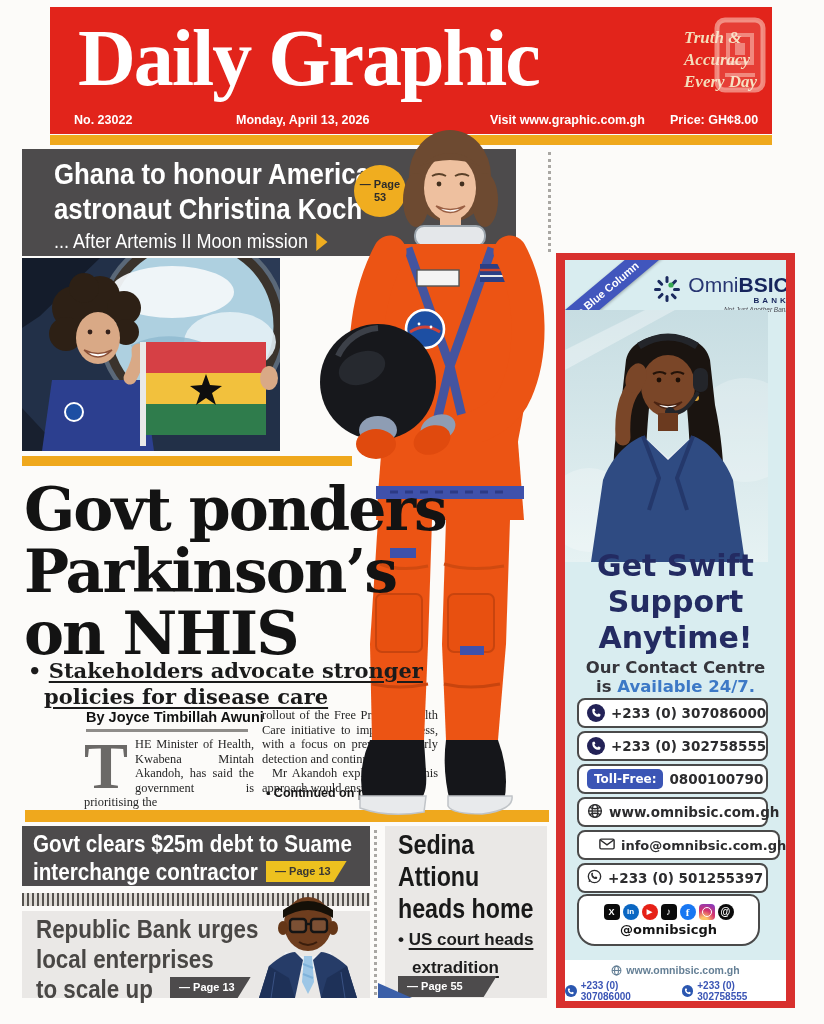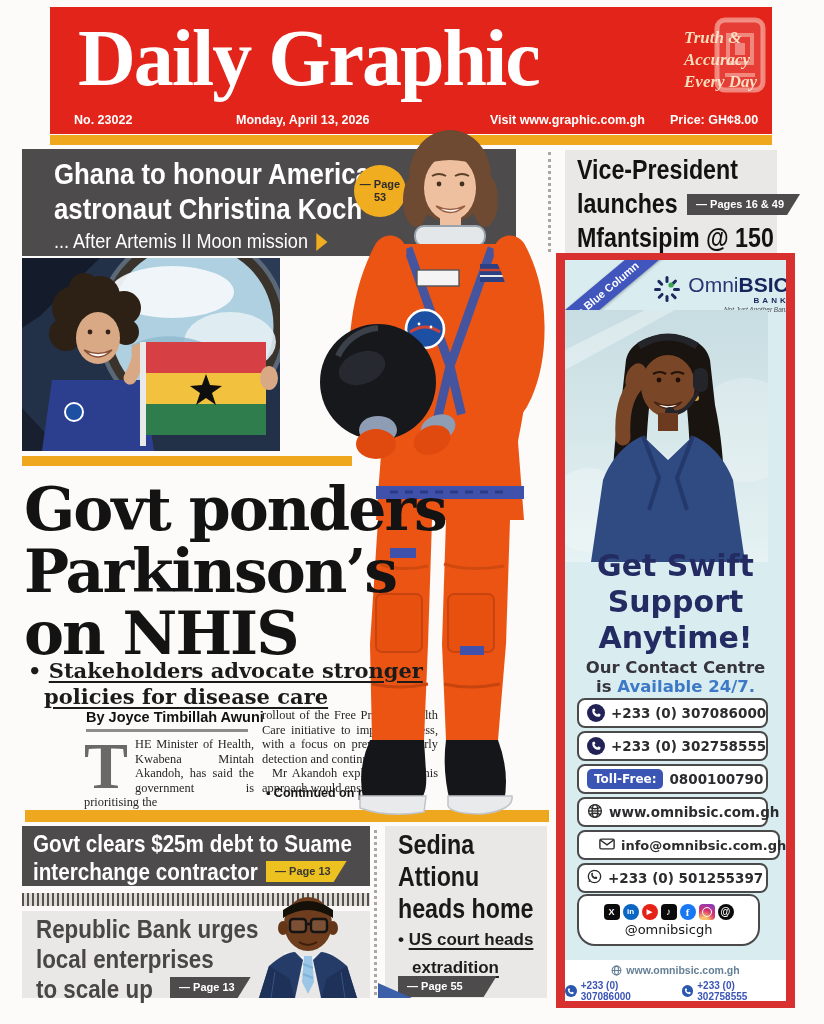--- a/index.html
+++ b/index.html
@@ -105,21 +105,21 @@
   .soc{width:16px;height:16px;display:flex;align-items:center;justify-content:center;color:#fff;
        font-weight:bold;font-size:9px;}
   .soc-x{background:#0b0b0b;border-radius:4px;}
   .soc-in{background:#0a66c2;border-radius:50%;font-size:8px;}
   .soc-yt{background:#e62117;border-radius:50%;font-size:7px;}
   .soc-tt{background:#0b0b0b;border-radius:4px;font-size:10px;}
   .soc-fb{background:#1877f2;border-radius:50%;font-family:"Liberation Serif",serif;font-size:11px;}
   .soc-ig{background:radial-gradient(circle at 30% 110%,#fdc468 20%,#d6336c 55%,#8a3ab9 90%);border-radius:4px;}
   .soc-ig i{display:block;width:8px;height:8px;border:1.6px solid #fff;border-radius:50%;}
   .soc-th{background:#0b0b0b;border-radius:50%;font-size:10px;}
-  .handle{font-family:"DejaVu Sans",sans-serif;font-weight:normal;font-size:13px;color:#141414;}
+  .handle{font-family:"DejaVu Sans",sans-serif;font-weight:bold;font-size:13px;color:#141414;}
   .ad-foot1{position:absolute;left:0;top:704px;width:100%;text-align:center;font-size:10.5px;
             color:#647f95;font-weight:bold;display:flex;justify-content:center;gap:4px;align-items:center;}
   .ad-foot2{position:absolute;left:0;top:720px;width:100%;display:flex;justify-content:center;gap:12px;
             align-items:center;font-size:10px;font-weight:bold;color:#3b55b5;}
   .fpic{width:12px;height:12px;border-radius:50%;background:#2b57b0;display:inline-flex;align-items:center;
         justify-content:center;}
 </style>
 </head>
 <body>
 
@@ -151,26 +151,20 @@
     <div class="koch-l1"><span class="sqz">Ghana to honour American</span></div>
     <div class="koch-l2"><span class="sqz">astronaut Christina Koch</span></div>
     <div class="koch-kicker"><span class="sqz"><span>... After Artemis II Moon mission</span><span class="chev"></span></span></div>
   </div>
   <div class="abs pgcircle">
     <span>— Page</span>
     <span>53</span>
   </div>
   <div class="abs dotv" style="left:548px;top:152px;height:100px;"></div>
 
-  <div class="abs box-light vpbox">
-    <div class="vp-line" style="left:12px;top:5px;"><span class="sqz">Vice-President</span></div>
-    <div class="vp-line" style="left:12px;top:39px;"><span class="sqz">launches</span></div>
-    <div class="vp-line" style="left:12px;top:73px;"><span class="sqz">Mfantsipim @ 150</span></div>
-    <span class="tag tag-dark" style="left:122px;top:44px;">— Pages 16 &amp; 49</span>
-  </div>
 
   <svg class="abs" style="left:22px;top:258px;z-index:1;" width="258" height="193" viewBox="0 0 258 193">
     <rect width="258" height="193" fill="#223048"></rect>
     <polygon points="0,0 78,0 18,58 0,70" fill="#141c2b"></polygon>
     <polygon points="258,0 258,40 214,0" fill="#2b3a55"></polygon>
     <polygon points="0,193 0,150 40,193" fill="#18202f"></polygon>
     <circle cx="170" cy="68" r="92" fill="none" stroke="#5a6878" stroke-width="6"></circle>
     <circle cx="170" cy="68" r="86" fill="#aed0e0" stroke="#3a332c" stroke-width="9"></circle>
     <ellipse cx="150" cy="34" rx="62" ry="26" fill="#f2f7f9" opacity=".95"></ellipse>
     <ellipse cx="208" cy="84" rx="46" ry="30" fill="#e4f0f5" opacity=".9"></ellipse>

